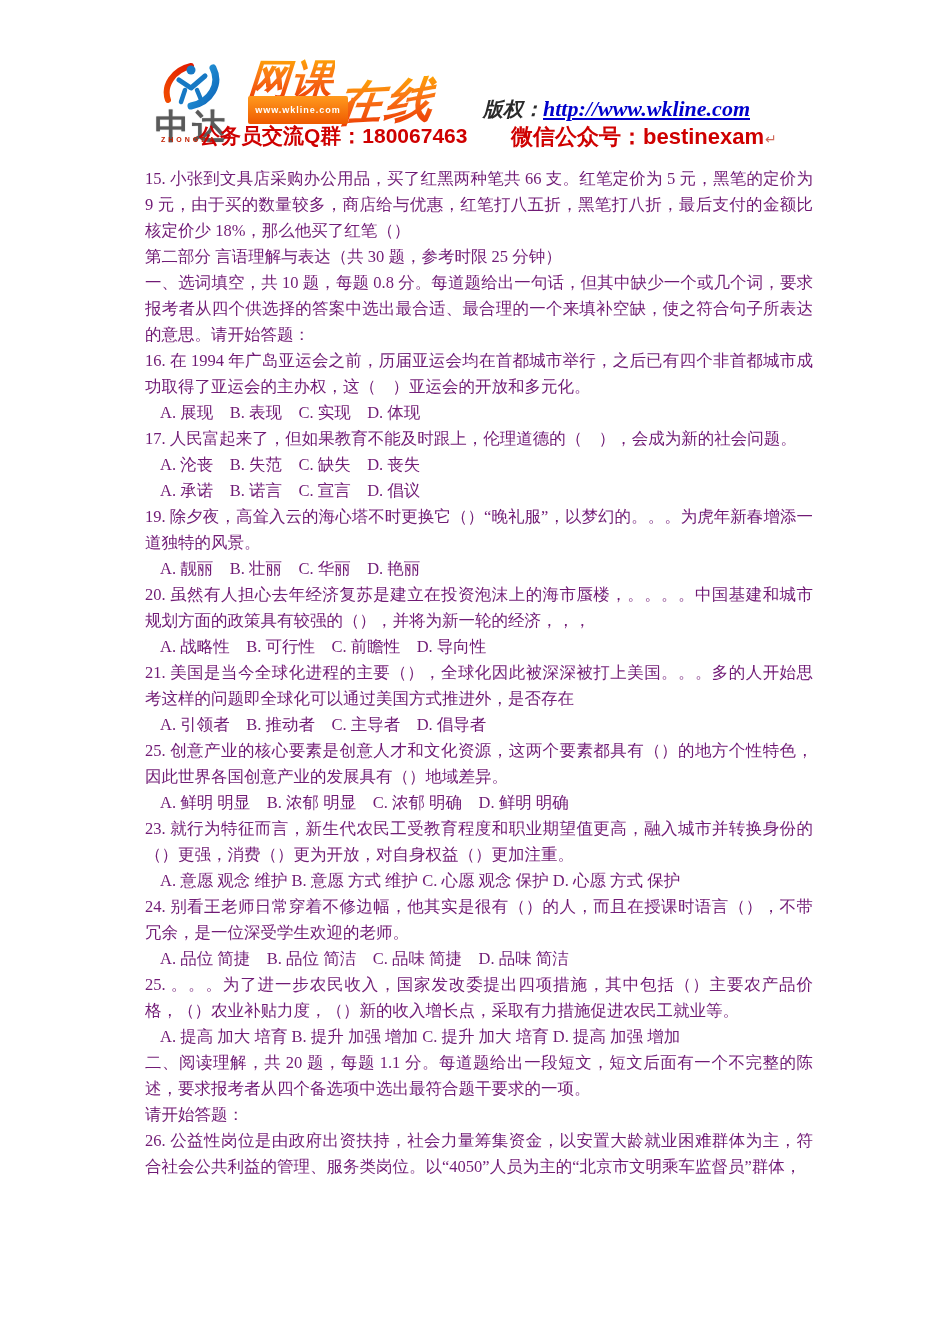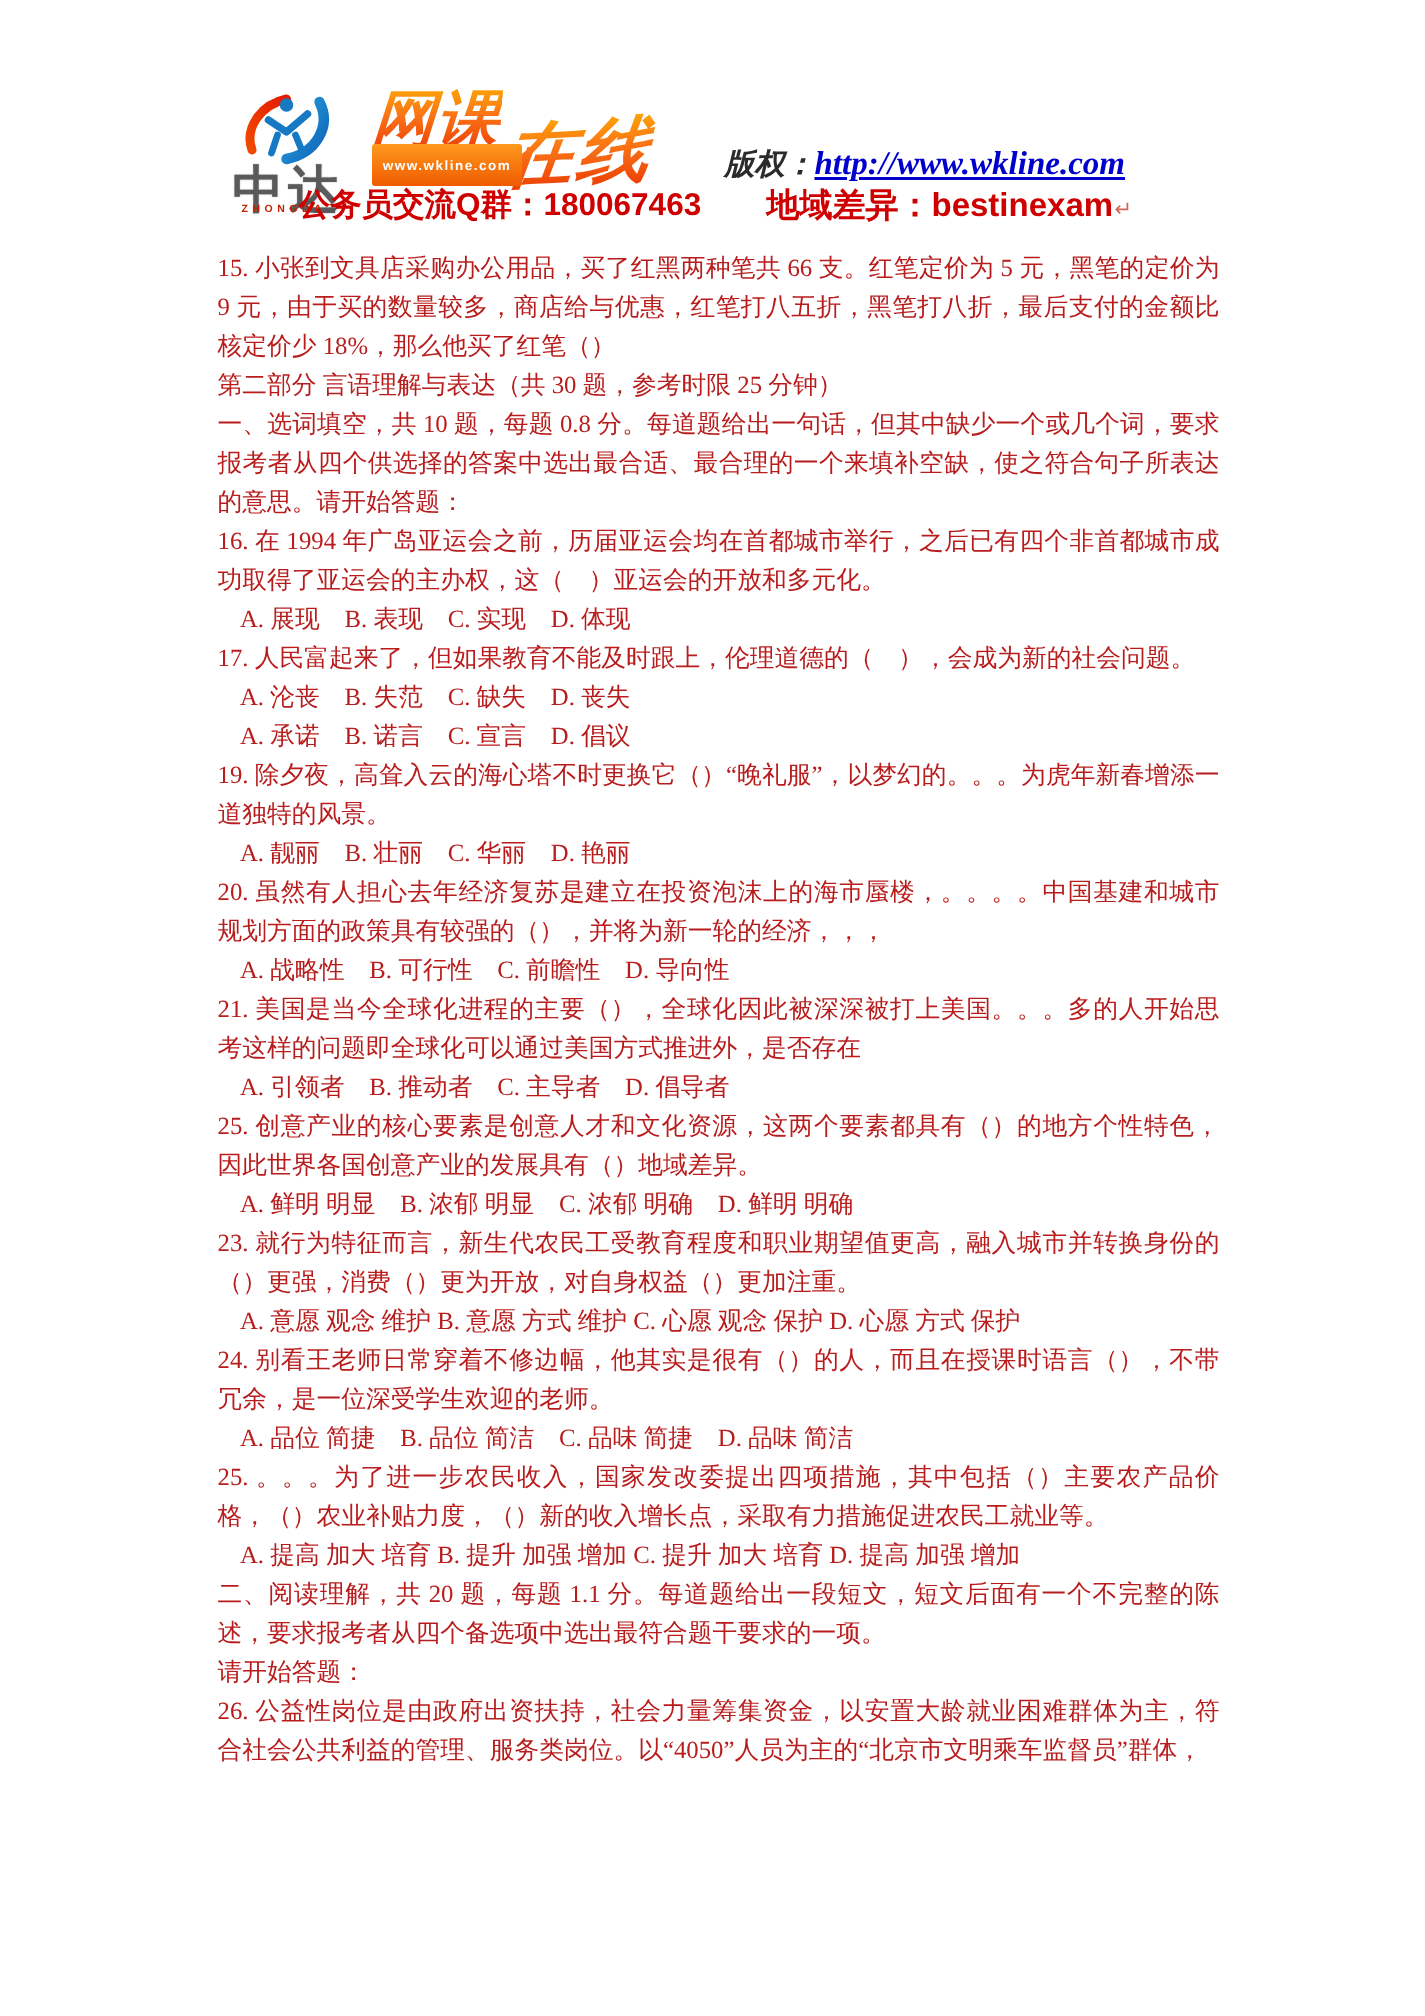--- a/index.html
+++ b/index.html
@@ -71,21 +71,21 @@
   .wechat-line {
     position: absolute; left: 366px; top: 66px;
     font-family: "Liberation Sans", sans-serif;
     font-size: 22px; font-weight: 900; color: #cf0000; white-space: nowrap;
   }
   .return-mark { font-size: 14px; color: #d06a5a; font-weight: normal; margin-left: 1px; }
 
   
   .content {
     position: absolute; left: 145px; top: 166px; width: 668px;
-    font-size: 16.5px; line-height: 26px; color: #b91c1c;
+    font-size: 16.5px; line-height: 26px; color: #701a75;
   }
   .para { text-align: justify; }
   .para.options { padding-left: 15px; text-align: left; }
   .para.section, .para.plain { text-align: left; }
 </style>
 </head>
 <body>
 
 <div class="page">
 
@@ -118,21 +118,21 @@
       <span>www.wkline.com</span>
     </div>
 
     <div class="copyright-line">
       <span class="cp-label">版权：</span><a class="cp-url" href="#">http://www.wkline.com</a>
     </div>
 
     <div class="qq-line">公务员交流Q群：180067463</div>
 
     <div class="wechat-line">
-      <span>地域差异：bestinexam</span><span class="return-mark">↵</span>
+      <span>微信公众号：bestinexam</span><span class="return-mark">↵</span>
     </div>
 
   </header>
 
   <main class="content">
       <p class="para question">15. 小张到文具店采购办公用品，买了红黑两种笔共 66 支。红笔定价为 5 元，黑笔的定价为 9 元，由于买的数量较多，商店给与优惠，红笔打八五折，黑笔打八折，最后支付的金额比核定价少 18%，那么他买了红笔（）</p>
       <p class="para section">第二部分 言语理解与表达（共 30 题，参考时限 25 分钟）</p>
       <p class="para instruction">一、选词填空，共 10 题，每题 0.8 分。每道题给出一句话，但其中缺少一个或几个词，要求报考者从四个供选择的答案中选出最合适、最合理的一个来填补空缺，使之符合句子所表达的意思。请开始答题：</p>
       <p class="para question">16. 在 1994 年广岛亚运会之前，历届亚运会均在首都城市举行，之后已有四个非首都城市成功取得了亚运会的主办权，这（　）亚运会的开放和多元化。</p>
       <p class="para options">A. 展现　B. 表现　C. 实现　D. 体现</p>

